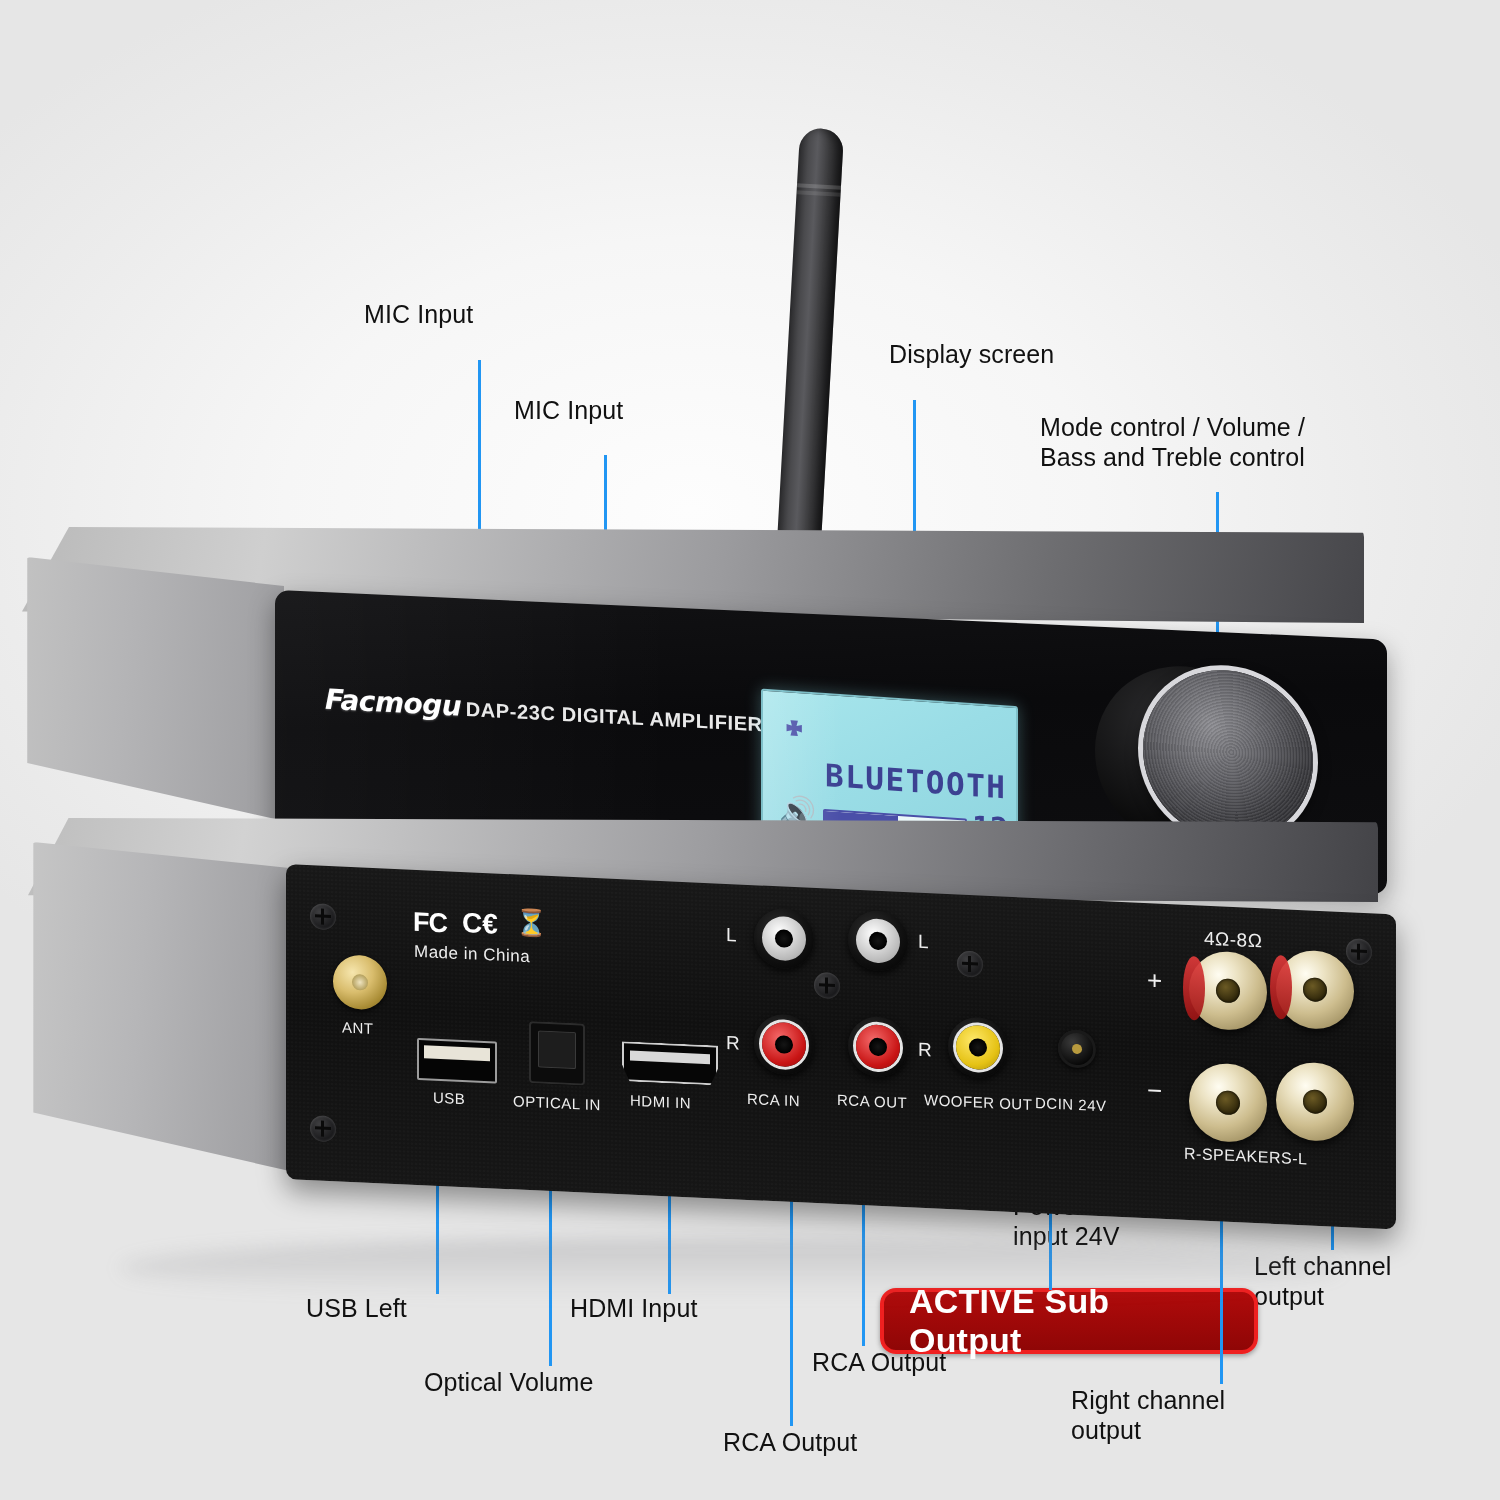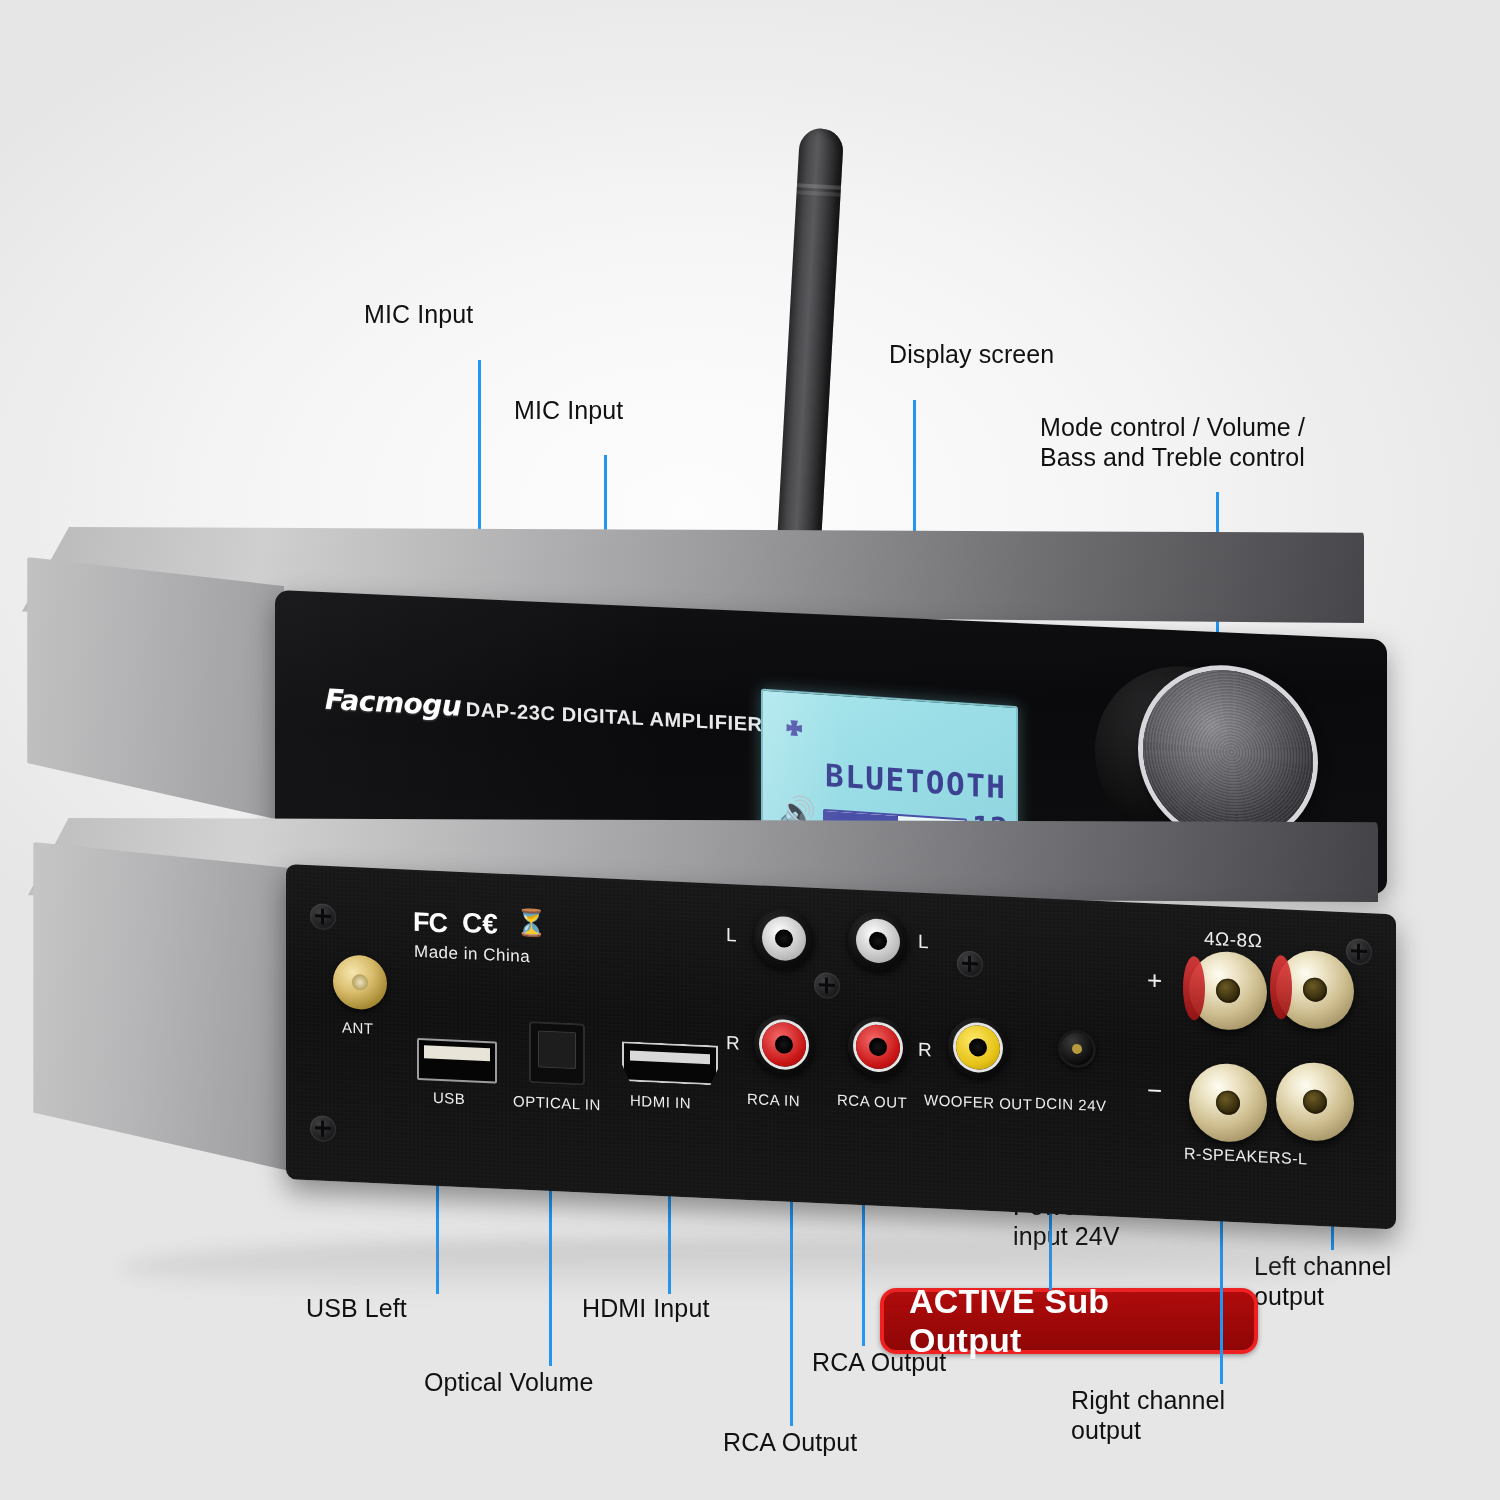--- a/index.html
+++ b/index.html
@@ -174,21 +174,21 @@
 <div class="stage">
 
   <div class="ann" style="left:364px;top:300px;">MIC Input</div>
   <div class="ann" style="left:514px;top:396px;">MIC Input</div>
   <div class="ann" style="left:853px;top:340px;margin-left:36px;">Display screen</div>
   <div class="ann" style="left:1040px;top:413px;">Mode control / Volume /
 Bass and Treble control</div>
 
   <div class="ann" style="left:306px;top:1294px;">USB Left</div>
   <div class="ann" style="left:424px;top:1368px;">Optical Volume</div>
-  <div class="ann" style="left:570px;top:1294px;margin-left:12px;">HDMI Input</div>
+  <div class="ann" style="left:570px;top:1294px;">HDMI Input</div>
   <div class="ann" style="left:723px;top:1428px;">RCA Output</div>
   <div class="ann" style="left:812px;top:1348px;text-align:right;">RCA Output</div>
   <div class="ann" style="left:1013px;top:1192px;">Power
 input 24V</div>
   <div class="ann" style="left:1254px;top:1252px;">Left channel
 output</div>
   <div class="ann" style="left:1071px;top:1386px;">Right channel
 output</div>
 
   <div class="badge" style="left:880px;top:1288px;width:320px;height:46px;">ACTIVE Sub Output</div>

